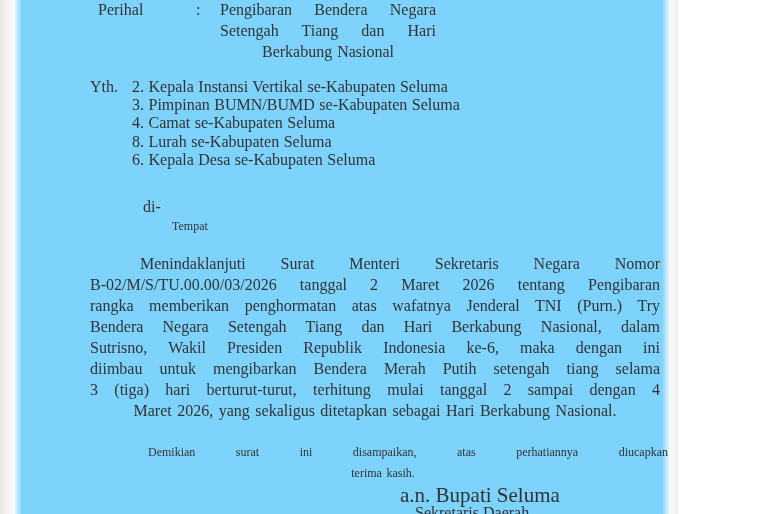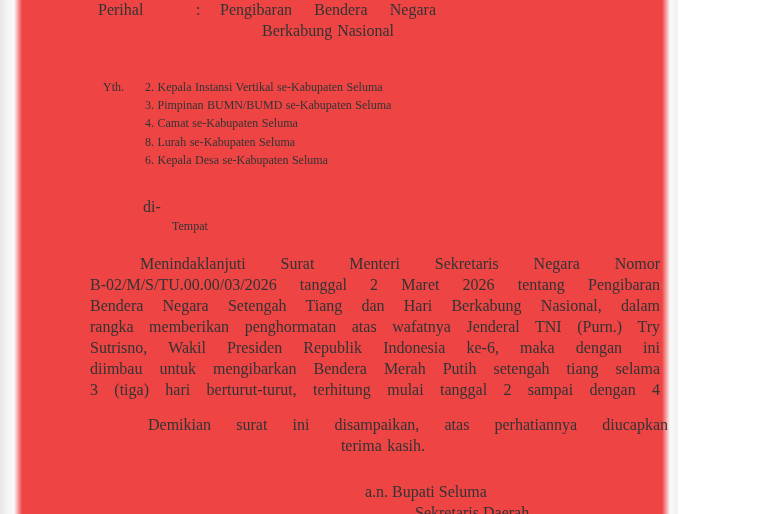--- a/index.html
+++ b/index.html
@@ -3,21 +3,21 @@
 <meta charset="utf-8">
 <style>
   html, body { margin: 0; padding: 0; }
   body {
     width: 772px; height: 514px; overflow: hidden;
     background: #ffffff;
   }
   .page {
     position: relative;
     width: 678px; height: 514px;
-    background: #ef4444;
+    background: #7dd3fc;
     overflow: hidden;
     font-family: "Liberation Serif", "DejaVu Serif", serif;
     color: #333333;
     filter: blur(0.25px);
   }
   .edge-left {
     position: absolute; left: 0; top: 0; width: 22px; height: 514px;
     background: linear-gradient(90deg, #e6e6e6 0px, #f4f4f4 7px, #fbfbfb 14px, rgba(253,253,253,0) 22px);
     pointer-events: none;
   }
@@ -32,59 +32,60 @@
     position: absolute; left: 98px; top: -1px;
     display: flex; align-items: flex-start;
     font-size: 16px; line-height: 21px;
   }
   .subject-label { width: 98px; }
   .subject-colon { width: 24px; }
   .subject-value { width: 216px; word-spacing: 1px; }
 
   
   .recipients {
-    position: absolute; left: 103px; top: 78px;
+    position: absolute; left: 90px; top: 78px;
     display: flex; align-items: flex-start;
-    font-size: 12px; line-height: 18.2px;
+    font-size: 16px; line-height: 18.2px;
   }
   .yth { width: 42px; }
   .recipient-list { word-spacing: 0.5px; }
 
   .di-line { position: absolute; left: 143px; top: 198px; font-size: 16px; text-align: right; }
   .tempat-line { position: absolute; left: 172px; top: 219px; font-size: 12px; }
 
   
   .para1 {
     position: absolute; left: 90px; top: 253px; width: 570px;
     font-size: 16px; line-height: 21px; word-spacing: 1.5px;
   }
   .para2 {
-    position: absolute; left: 98px; top: 414px; width: 570px;
-    font-size: 16px; line-height: 21px; word-spacing: 1.5px;
+    position: absolute; left: 98px; top: 442px; width: 570px;
+    font-size: 12px; line-height: 21px; word-spacing: 1.5px;
   }
   .jline { text-align: justify; text-align-last: justify; white-space: normal; }
   .lline { text-align: center; }
   .indent { padding-left: 50px; }
 
   
-  .sig-line1 { position: absolute; left: 365px; top: 483px; font-size: 16px; }
+  .sig-line1 { position: absolute; left: 400px; top: 483px; font-size: 21px; }
   .sig-line2 { position: absolute; left: 415px; top: 504px; font-size: 16px; }
 </style>
 </head>
 <body>
 
 <div class="page">
   <div class="edge-left"></div>
   <div class="edge-right"></div>
 
   <div class="subject-block">
     <span class="subject-label">Perihal</span>
     <span class="subject-colon">:</span>
     <div class="subject-value">
       <div class="jline">Pengibaran Bendera Negara</div>
+      <div class="jline">Setengah Tiang dan Hari</div>
       <div class="lline">Berkabung Nasional</div>
     </div>
   </div>
 
   <div class="recipients">
     <span class="yth">Yth.</span>
     <div class="recipient-list">
       <div>2. Kepala Instansi Vertikal se-Kabupaten Seluma</div>
       <div>3. Pimpinan BUMN/BUMD se-Kabupaten Seluma</div>
       <div>4. Camat se-Kabupaten Seluma</div>
@@ -92,25 +93,26 @@
       <div>6. Kepala Desa se-Kabupaten Seluma</div>
     </div>
   </div>
 
   <div class="di-line">di-</div>
   <div class="tempat-line">Tempat</div>
 
   <div class="para1">
     <div class="jline indent">Menindaklanjuti Surat Menteri Sekretaris Negara Nomor</div>
     <div class="jline">B-02/M/S/TU.00.00/03/2026 tanggal 2 Maret 2026 tentang Pengibaran</div>
+    <div class="jline">rangka memberikan penghormatan atas wafatnya Jenderal TNI (Purn.) Try</div>
     <div class="jline">Bendera Negara Setengah Tiang dan Hari Berkabung Nasional, dalam</div>
-    <div class="jline">rangka memberikan penghormatan atas wafatnya Jenderal TNI (Purn.) Try</div>
     <div class="jline">Sutrisno, Wakil Presiden Republik Indonesia ke-6, maka dengan ini</div>
     <div class="jline">diimbau untuk mengibarkan Bendera Merah Putih setengah tiang selama</div>
     <div class="jline">3 (tiga) hari berturut-turut, terhitung mulai tanggal 2 sampai dengan 4</div>
+    <div class="lline">Maret 2026, yang sekaligus ditetapkan sebagai Hari Berkabung Nasional.</div>
   </div>
 
   <div class="para2">
     <div class="jline indent">Demikian surat ini disampaikan, atas perhatiannya diucapkan</div>
     <div class="lline">terima kasih.</div>
   </div>
 
   <div class="sig-line1">a.n. Bupati Seluma</div>
   <div class="sig-line2">Sekretaris Daerah</div>
 </div>

